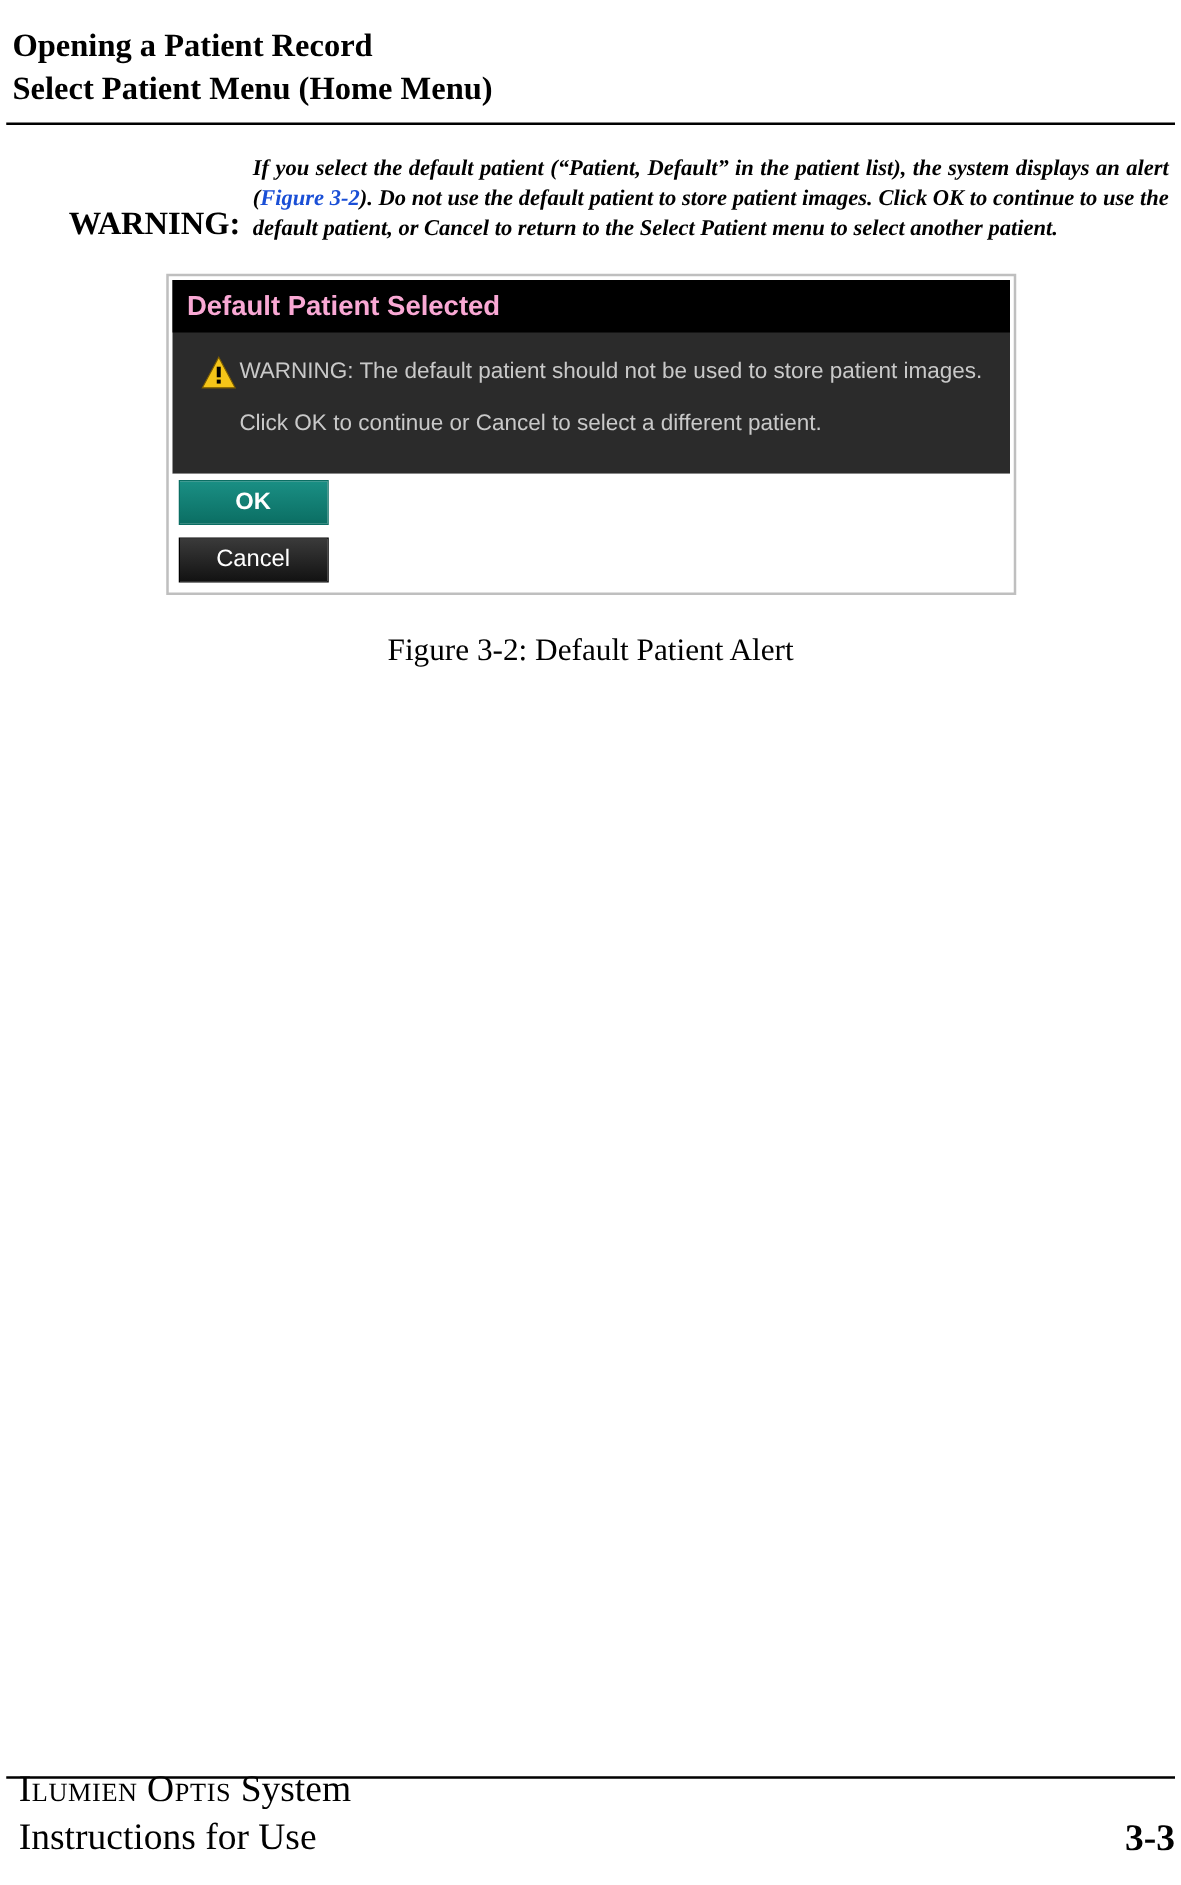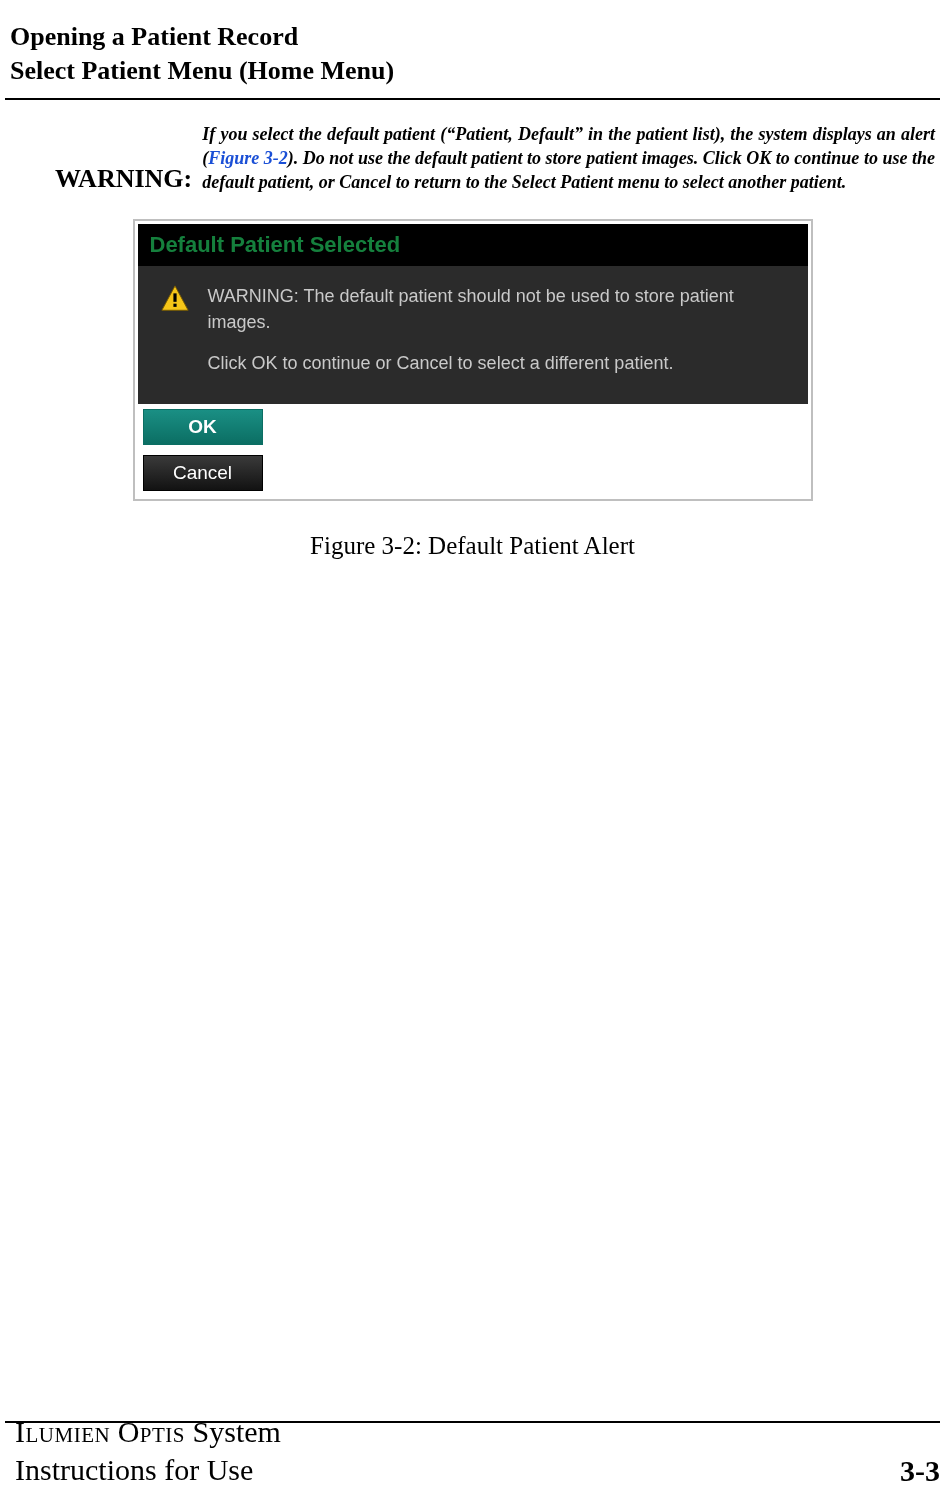--- a/index.html
+++ b/index.html
@@ -59,34 +59,33 @@
     width: 680px;
     border: 2px solid #bfbfbf;
     background: #fff;
     padding: 3px;
   }
   .dialog-inner {
     background: #2b2b2b;
   }
   .dialog-title {
     background: #000;
-    color: #15803d;
+    color: #f9a8d4;
     font-family: -apple-system, Segoe UI, Arial, sans-serif;
     font-weight: 600;
     font-size: 22px;
     padding: 8px 12px;
   }
   .dialog-body {
     padding: 18px 20px 28px 20px;
     color: #c9c9c9;
     font-family: -apple-system, Segoe UI, Arial, sans-serif;
     font-size: 18px;
     line-height: 1.4;
     display: flex;
-    gap: 16px;
   }
   .warn-icon-wrap {
     flex: 0 0 auto;
     width: 34px;
     height: 34px;
     display: flex;
     align-items: flex-start;
     justify-content: center;
   }
   .warn-icon {

